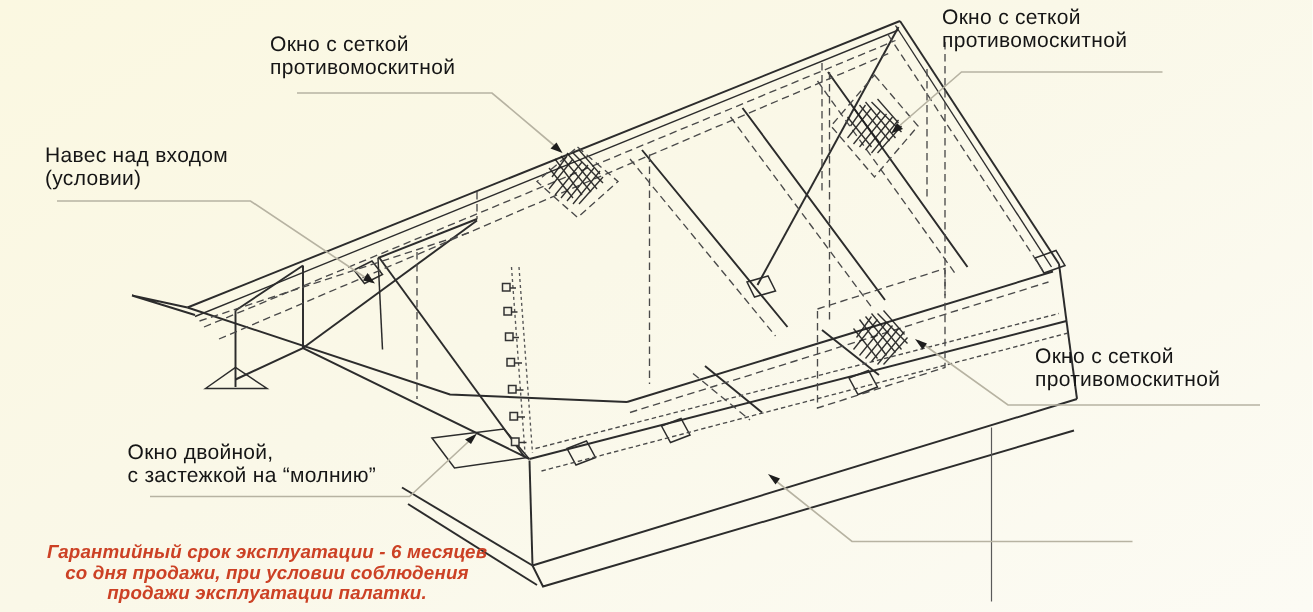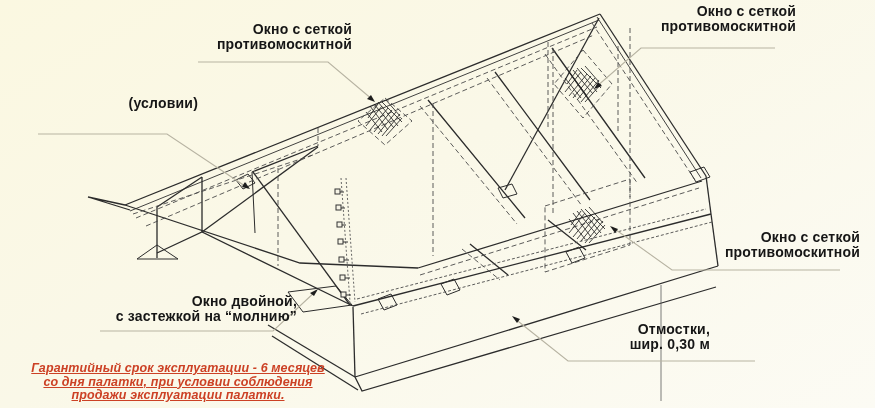--- a/index.html
+++ b/index.html
@@ -3,29 +3,29 @@
 <meta charset="utf-8">
 <style>
   html,body{margin:0;padding:0;}
   body{width:875px;height:408px;overflow:hidden;font-family:"Liberation Sans",sans-serif;}
   .stage{
     position:relative;width:875px;height:408px;
     background:linear-gradient(150deg,#fbf8e1 0%,#faf8e8 45%,#fcfbf4 100%);
   }
   .stage svg{position:absolute;left:0;top:0;}
   .lbl{
-    position:absolute;text-align:right;color:#161616;
-    font-weight:bold;font-size:14px;line-height:15px;letter-spacing:.2px;
+    position:absolute;text-align:left;color:#161616;
+    font-weight:normal;font-size:14px;line-height:15px;letter-spacing:.2px;
   }
   .lbl span{display:block;}
   .warranty{
     position:absolute;text-align:center;font-weight:bold;font-style:italic;
     font-size:12.5px;line-height:13.5px;color:#cc4125;letter-spacing:.1px;
   }
-  .warranty span{display:block;text-decoration:underline;}
+  .warranty span{display:block;}
 </style>
 </head>
 <body>
 
 <div class="stage">
 
   <svg width="875" height="408" viewBox="0 0 875 408">
     <defs>
       <g id="hx" stroke="#1f1f1f" stroke-width="0.9" opacity="0.92">
         <path d="M0,26 L16,6"></path>
@@ -157,37 +157,34 @@
     <span>Окно с сеткой</span>
     <span>противомоскитной</span>
   </div>
 
   <div class="lbl" style="left:628px;top:4px;width:168px">
     <span>Окно с сеткой</span>
     <span>противомоскитной</span>
   </div>
 
   <div class="lbl" style="left:30px;top:96px;width:168px">
+    <span>Навес над входом</span>
     <span>(условии)</span>
   </div>
 
   <div class="lbl" style="left:85px;top:294px;width:212px">
     <span>Окно двойной,</span>
     <span>с застежкой на “молнию”</span>
   </div>
 
   <div class="lbl" style="left:690px;top:230px;width:170px">
     <span>Окно с сеткой</span>
     <span>противомоскитной</span>
   </div>
 
-  <div class="lbl" style="left:540px;top:322px;width:170px">
-    <span>Отмостки,</span>
-    <span>шир. 0,30 м</span>
-  </div>
 
   <div class="warranty" style="left:28px;top:362px;width:300px">
     <span>Гарантийный срок эксплуатации - 6 месяцев</span>
-    <span>со дня палатки, при условии соблюдения</span>
+    <span>со дня продажи, при условии соблюдения</span>
     <span>продажи эксплуатации палатки.</span>
   </div>
 
 </div>
 
 </body></html>

